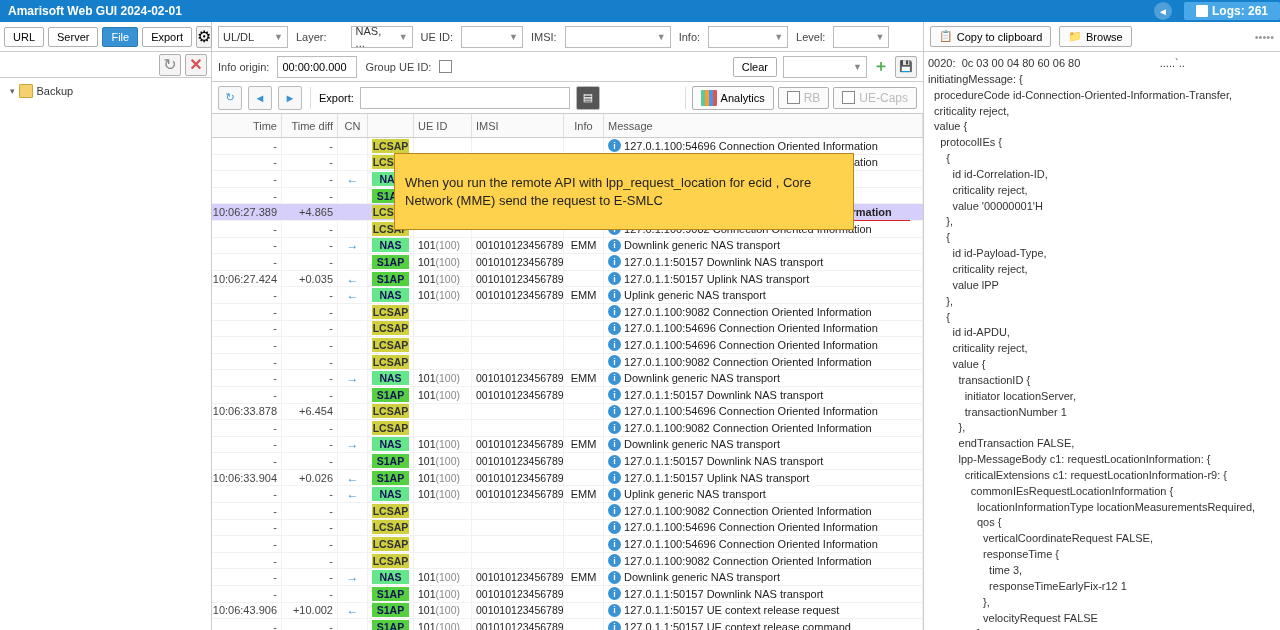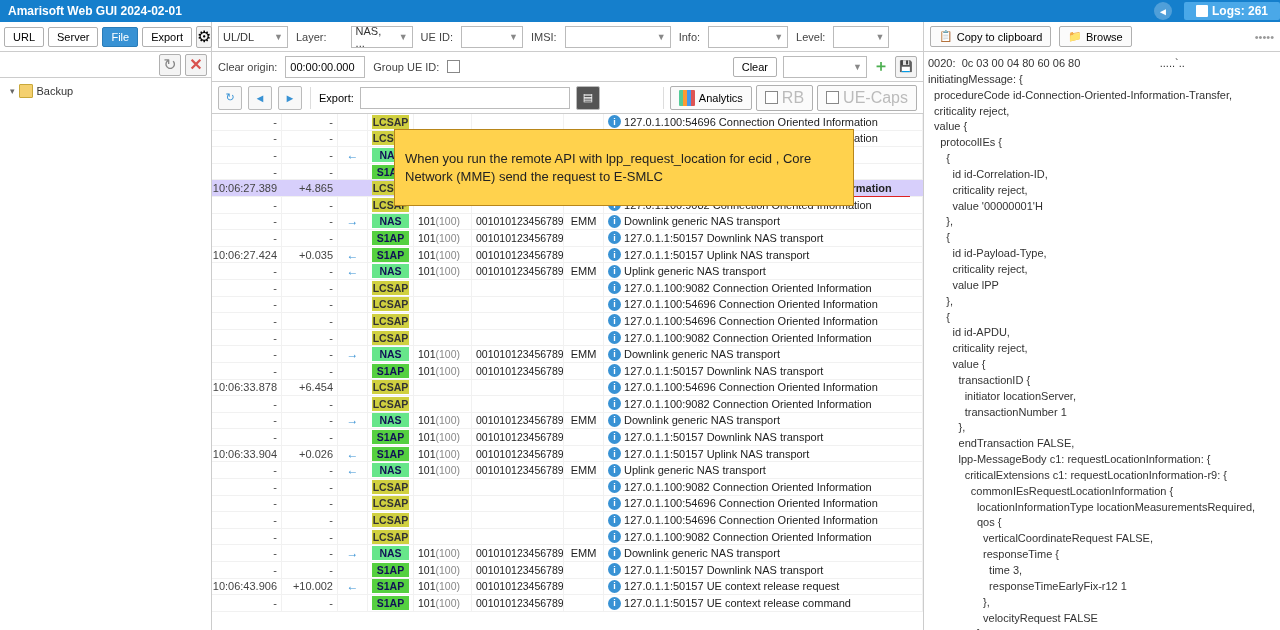--- a/index.html
+++ b/index.html
@@ -65,21 +65,21 @@
 .callout{position:absolute;background:#ffd24d;border:1px solid #b8861a;color:#222;font-size:13px;padding:20px 10px;line-height:1.35;z-index:20;}
 .detail{width:356px;display:flex;flex-direction:column;}
 .d-toolbar{height:30px;border-bottom:1px solid #ccc;display:flex;align-items:center;padding:0 6px;gap:8px;}
 .d-body{flex:1;overflow:hidden;font-family:Menlo,Consolas,monospace;font-size:11px;color:#333;padding:4px 4px;line-height:1.35;white-space:pre;}
 .plus{color:#4caf50;font-size:16px;font-weight:bold;}
 .gbtn{border:1px solid #b0b0b0;background:#fbfbfb;font-size:11px;padding:3px 8px;border-radius:2px;display:flex;align-items:center;gap:4px;cursor:pointer;}
 .gicon{width:13px;height:13px;border:1px solid #888;background:#fff;}
 .dots{color:#999;font-size:11px;margin-left:auto;}
 .x-icon{color:#d9534f;font-weight:bold;}
 .disabled{color:#bbb;}
-.tiny{font-size:16px;}
+.tiny{font-size:12px;}
 .cursor{cursor:pointer;}
 </style>
 </head>
 <body>
 
 <div class="header">
   <span class="title">Amarisoft Web GUI 2024-02-01</span>
   <span class="collapse cursor">◄</span>
   <div class="header-tab">
     <span class="doc"></span>
@@ -132,21 +132,21 @@
       <div class="combo" style="width:80px;">
           <span class="arr">▼</span>
         </div>
       <span>Level:</span>
       <div class="combo" style="width:56px;">
           <span class="arr">▼</span>
         </div>
     </div>
 
     <div class="originbar">
-      <span>Clear origin:</span>
+      <span>Info origin:</span>
       <input class="txt" style="width: 80px;" value="00:00:00.000">
       <span>Group UE ID:</span>
       <div class="chk cursor"></div>
       <div style="margin-left:auto;display:flex;gap:6px;align-items:center;">
         <button class="btn">Clear</button>
         <div class="combo" style="width:84px;">
             <span class="arr">▼</span>
           </div>
         <span class="plus cursor">＋</span>
         <div class="iconbtn" style="color:#157fcc;">💾</div>
@@ -171,20 +171,30 @@
           <span class="gicon"></span>
           <span class="tiny">RB</span>
         </div>
         <div class="gbtn disabled">
           <span class="gicon"></span>
           <span class="tiny">UE-Caps</span>
         </div>
       </div>
     </div>
 
+    <div class="colhead">
+      <div class="ch c-time">Time</div>
+      <div class="ch c-diff">Time diff</div>
+      <div class="ch c-cn">CN</div>
+      <div class="ch c-layer"></div>
+      <div class="ch c-ueid">UE ID</div>
+      <div class="ch c-imsi">IMSI</div>
+      <div class="ch c-info">Info</div>
+      <div class="ch c-msg">Message</div>
+    </div>
 
     <div class="rows" id="rows">
       <div class="callout" style="left:182px;top:15px;width:460px;">When you run the remote API with lpp_request_location for ecid
 , Core Network (MME) send the request to E-SMLC</div>
     <div class="row">
           <div class="cell c-time">-</div>
           <div class="cell c-diff">-</div>
           <div class="cell c-cn">
             <span class="cn-arr"></span>
           </div>

